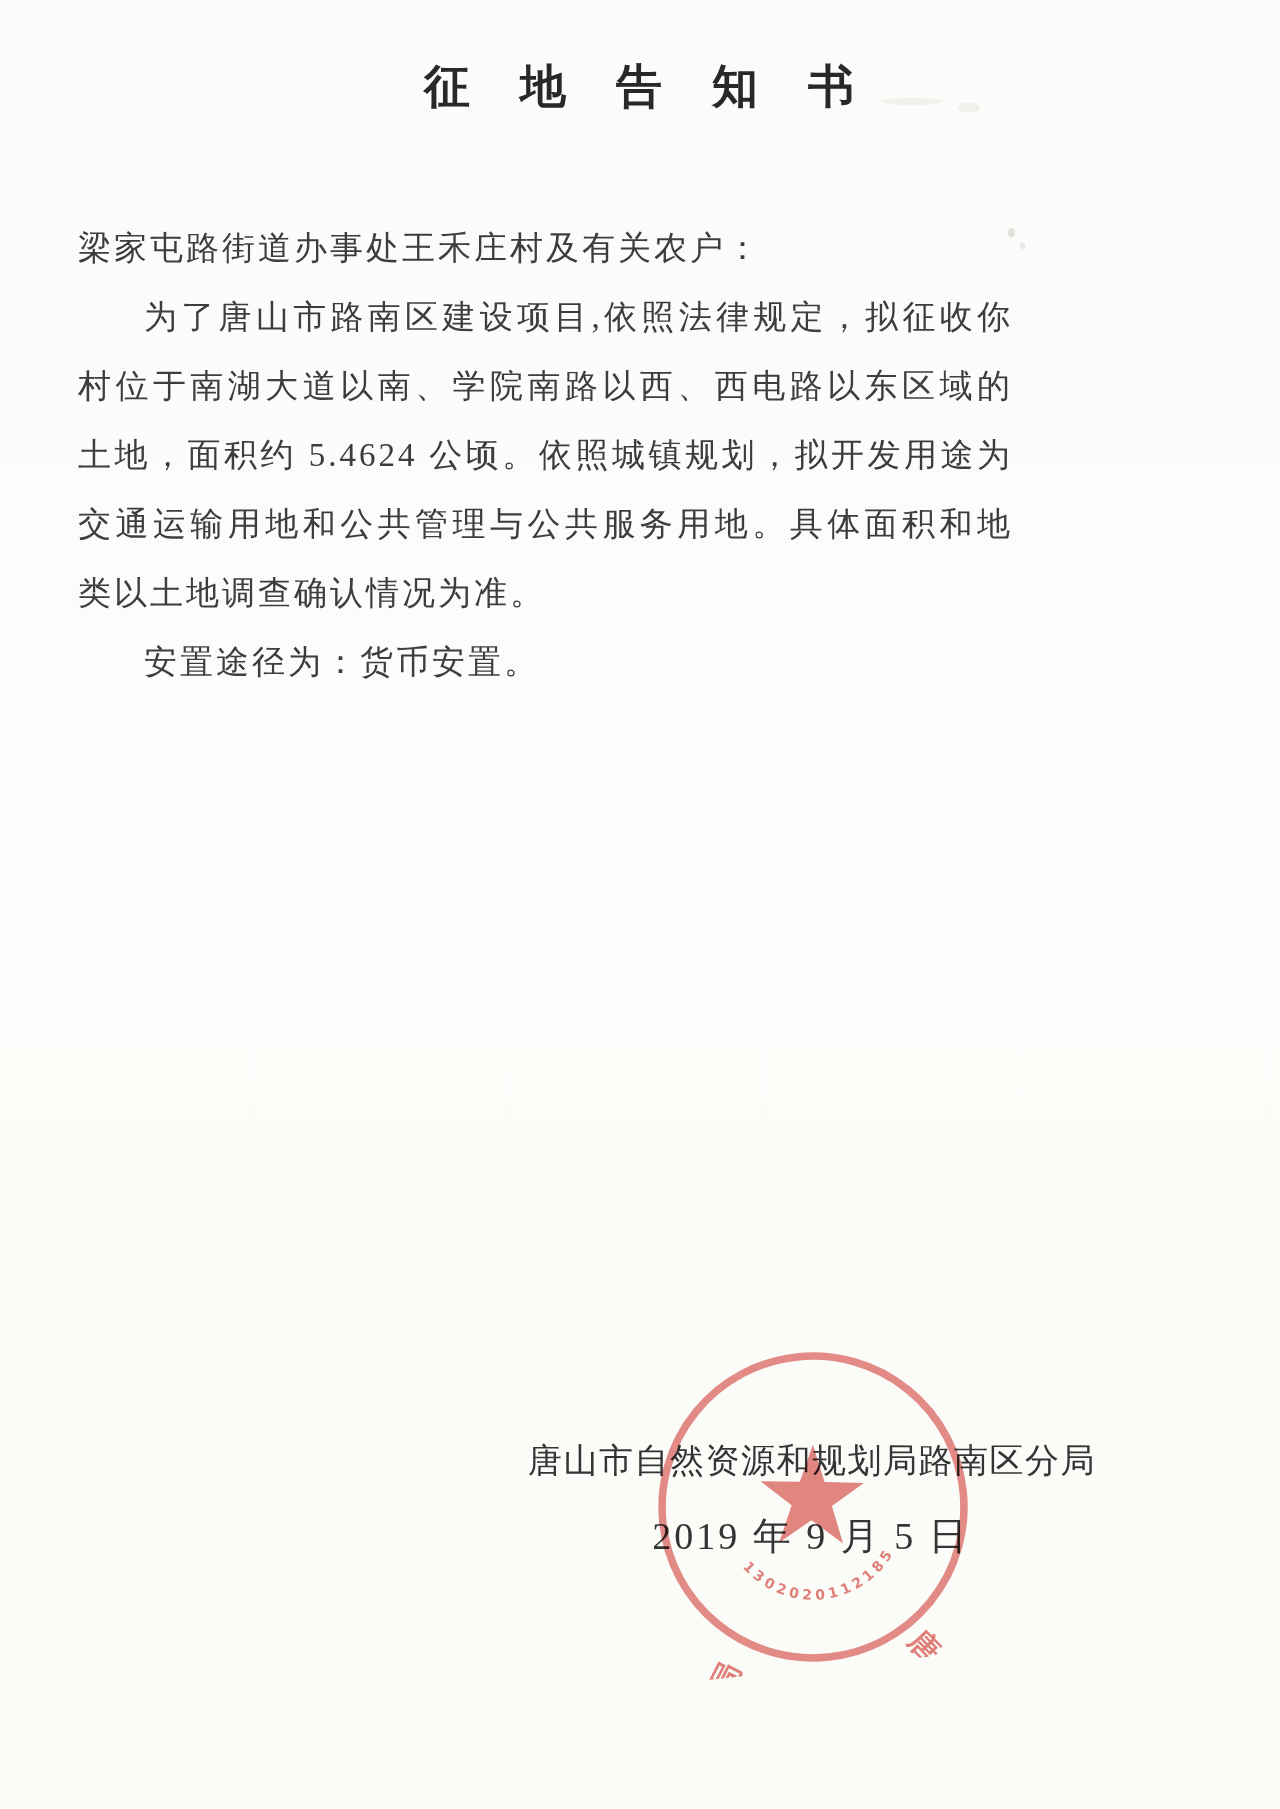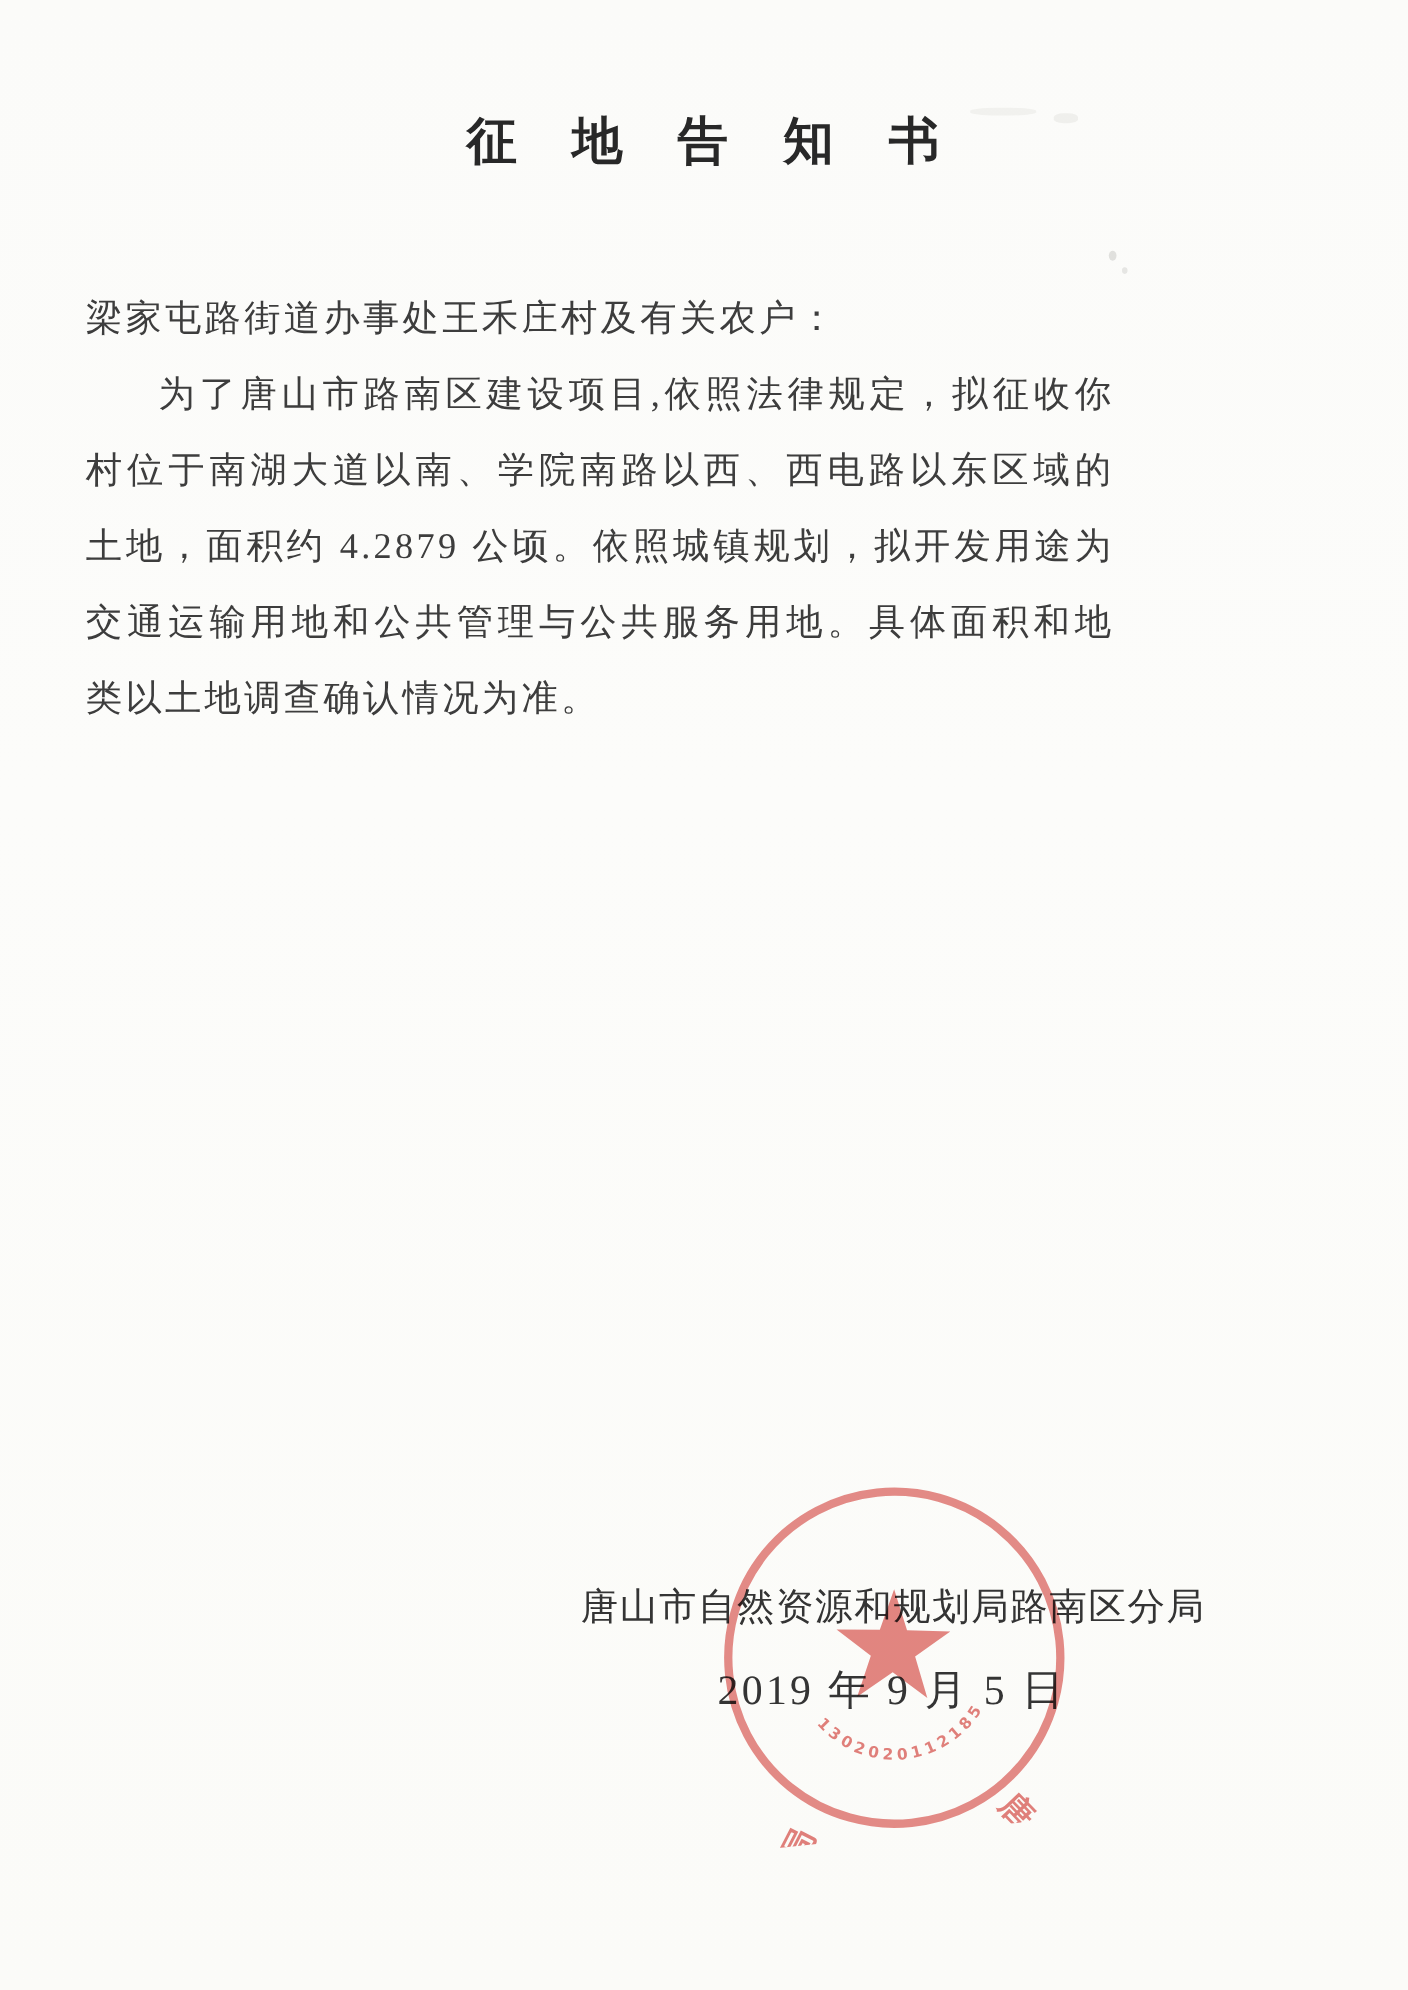--- a/index.html
+++ b/index.html
@@ -8,21 +8,21 @@
     width: 1280px;
     height: 1809px;
     margin: 0 auto;
     background: #fcfcfa;
     background-image: linear-gradient(180deg, #fbfbf9 0%, #fcfcfa 40%, #fbfbf8 100%);
     overflow: hidden;
     font-family: "Liberation Serif", "DejaVu Serif", serif;
     color: #3b3b3b;
   }
   .doc-title {
-    padding-top: 98px;
+    padding-top: 56px;
     text-align: center;
     font-size: 46px;
     font-weight: 700;
     color: #282828;
     letter-spacing: 2px;
   }
   .doc-body {
     width: 935px;
     margin: 96px 0 0 78px;
     font-size: 33px;
@@ -73,21 +73,22 @@
 </style>
 </head>
 <body>
 
 <div class="sheet">
 
   <div class="doc-title">征　地　告　知　书</div>
 
   <div class="doc-body">
     <p class="addressee">梁家屯路街道办事处王禾庄村及有关农户：</p>
-    <p>为了唐山市路南区建设项目,依照法律规定，拟征收你村位于南湖大道以南、学院南路以西、西电路以东区域的土地，面积约 4.2879 公顷。依照城镇规划，拟开发用途为交通运输用地和公共管理与公共服务用地。具体面积和地类以土地调查确认情况为准。</p>
+    <p>为了唐山市路南区建设项目,依照法律规定，拟征收你村位于南湖大道以南、学院南路以西、西电路以东区域的土地，面积约 5.4624 公顷。依照城镇规划，拟开发用途为交通运输用地和公共管理与公共服务用地。具体面积和地类以土地调查确认情况为准。</p>
+    <p>安置途径为：货币安置。</p>
   </div>
 
   <div class="sign-block">
     <div class="signature">唐山市自然资源和规划局路南区分局</div>
     <div class="sign-date">2019 年 9 月 5 日</div>
   </div>
 
   <div class="seal">
     <svg viewBox="0 0 320 320" xmlns="http://www.w3.org/2000/svg">
       <defs>

